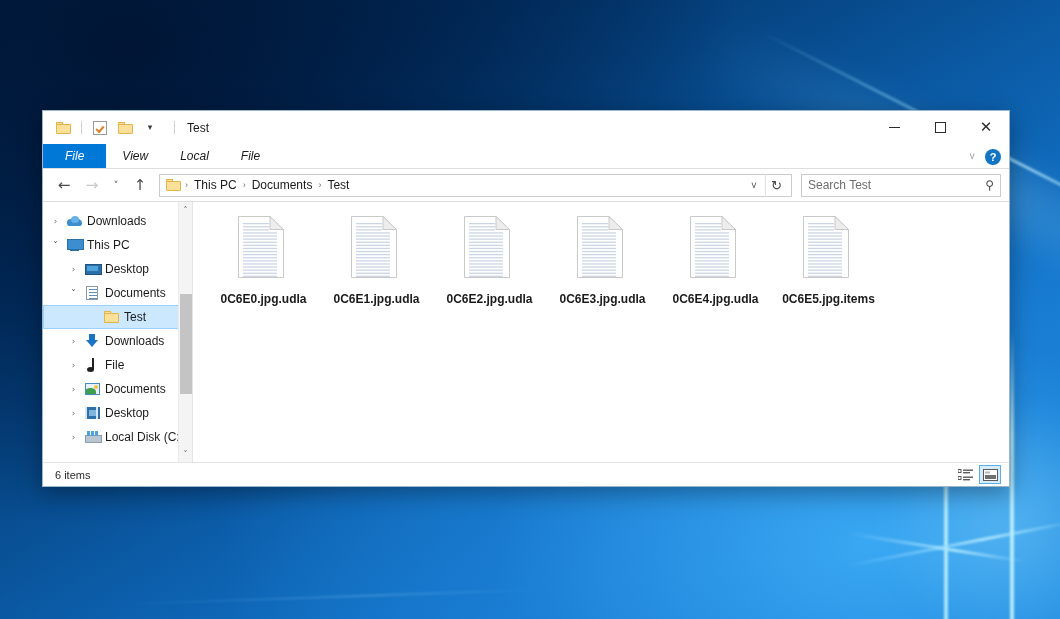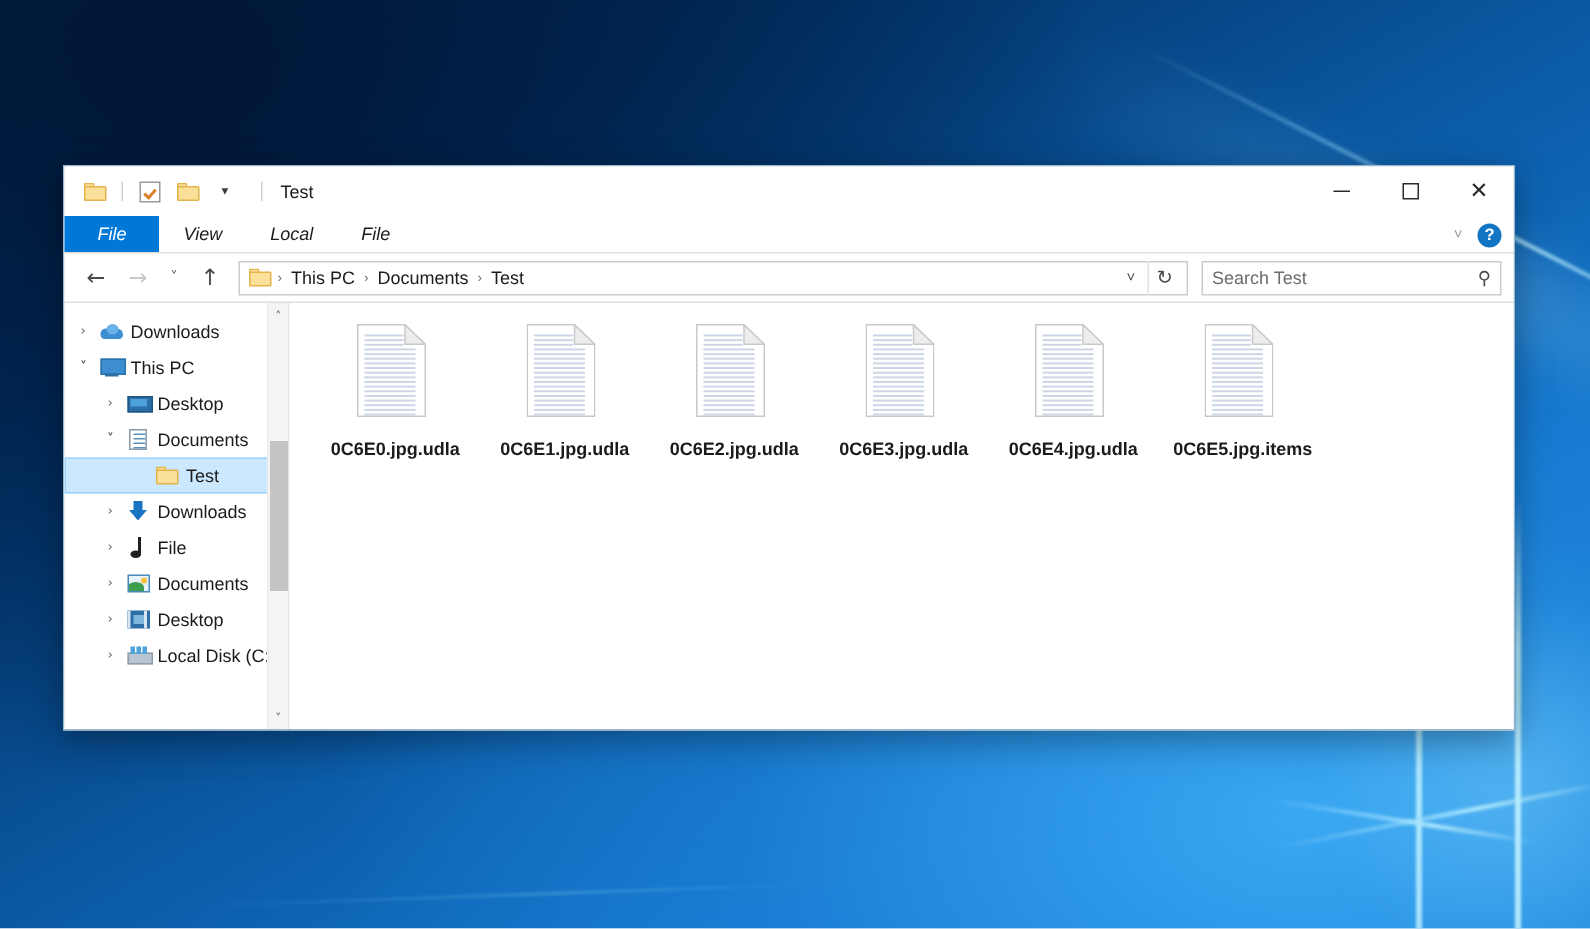--- a/index.html
+++ b/index.html
@@ -590,15 +590,37 @@
                     <rect x="5" y="59.7" width="34" height="1.3" fill="#ccd5e6"></rect>
                   </g>
                   <path d="M32 0.5 L45.5 13.5 H32 Z" fill="#ededed" stroke="#c9c9c9"></path>
                 </svg></div>
               <div class="file-name">0C6E5.jpg.items</div>
             </div>
           </div>
       </div>
     </div>
 
+    <div id="status-bar">
+      <span id="item-count">6 items</span>
+      <div id="view-buttons">
+        <div class="view-btn">
+          <svg width="15" height="12" viewBox="0 0 15 12">
+            <rect x="0" y="0.5" width="3" height="3" fill="none" stroke="#5a5a5a"></rect>
+            <rect x="0" y="7.5" width="3" height="3" fill="none" stroke="#5a5a5a"></rect>
+            <rect x="5" y="0.5" width="10" height="1.4" fill="#5a5a5a"></rect>
+            <rect x="5" y="3" width="7" height="1.4" fill="#5a5a5a"></rect>
+            <rect x="5" y="7.5" width="10" height="1.4" fill="#5a5a5a"></rect>
+            <rect x="5" y="10" width="7" height="1.4" fill="#5a5a5a"></rect>
+          </svg>
+        </div>
+        <div class="view-btn active">
+          <svg width="15" height="12" viewBox="0 0 15 12">
+            <rect x="0.5" y="0.5" width="14" height="11" fill="#ffffff" stroke="#5a5a5a"></rect>
+            <rect x="2" y="6" width="11" height="4" fill="#6f6f6f"></rect>
+            <rect x="2" y="2.5" width="5" height="2" fill="#b8b8b8"></rect>
+          </svg>
+        </div>
+      </div>
+    </div>
 
   </div>
 </div>
 
 </body></html>

